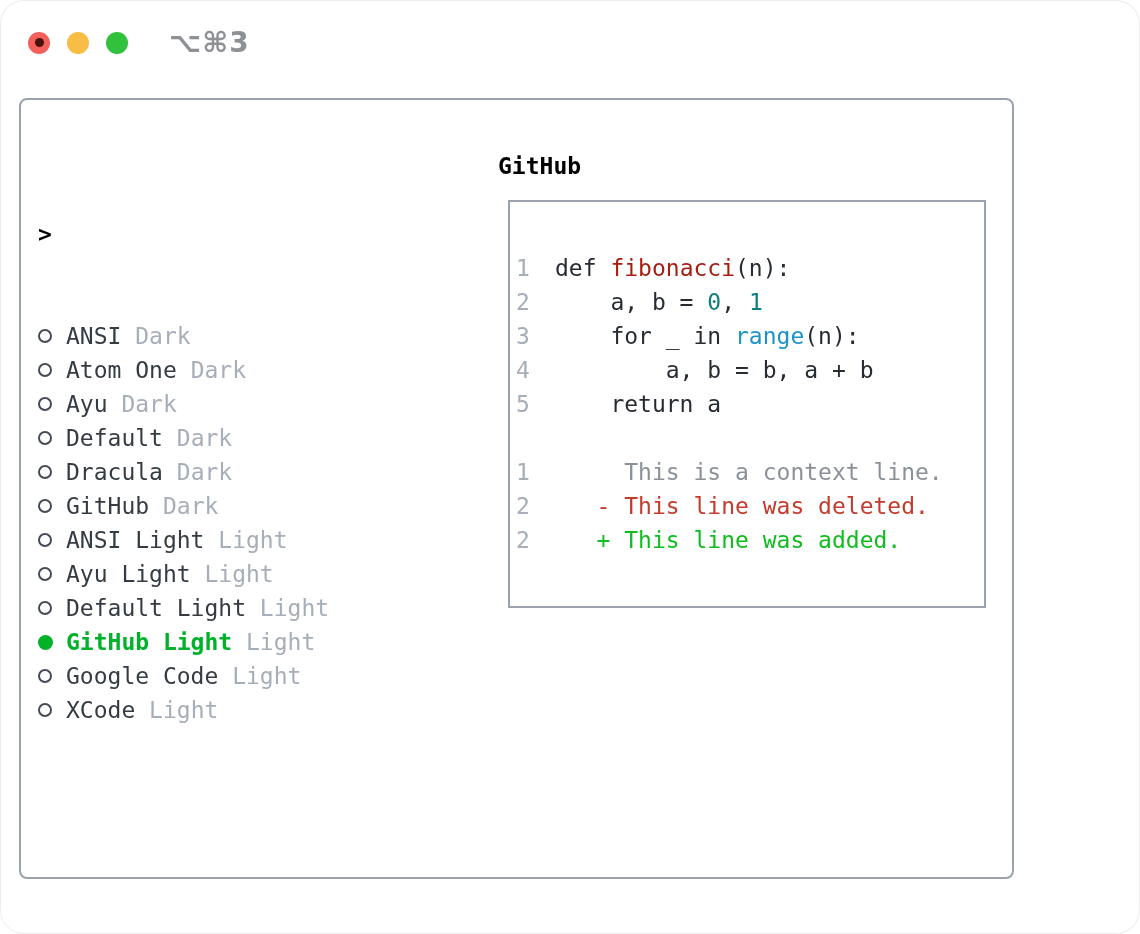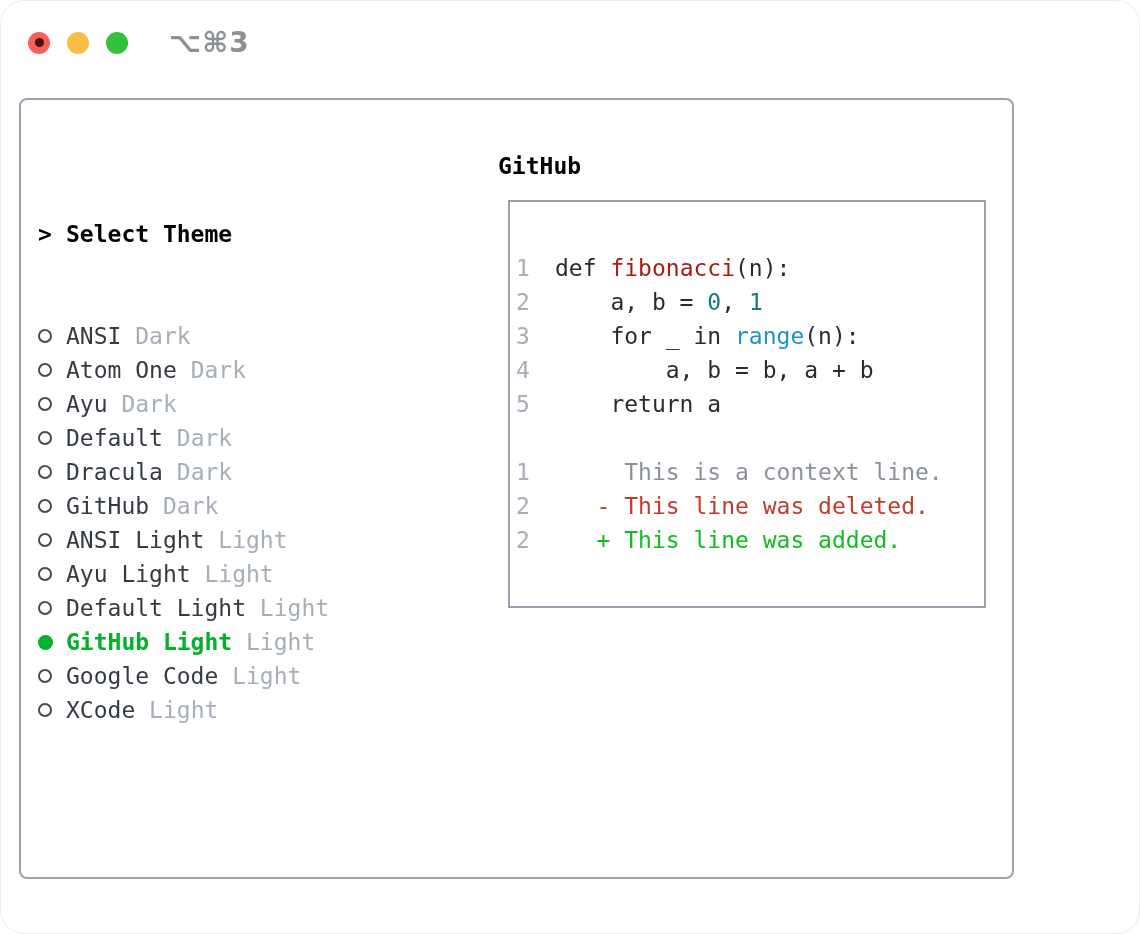--- a/index.html
+++ b/index.html
@@ -105,21 +105,20 @@
     <span class="tl yellow"></span>
     <span class="tl green"></span>
     <span class="win-title">⌥⌘3</span>
   </div>
 
   <div class="panel">
 
     <div class="left-col">
       <div class="row">
         <span class="marker prompt">&gt;</span>
-        <span class="header-label">Select Theme</span>
       </div>
       <div id="theme-list"><div class="row item"><span class="marker"><span class="bullet"></span></span><span class="label">ANSI</span><span class="variant"> Dark</span></div><div class="row item"><span class="marker"><span class="bullet"></span></span><span class="label">Atom One</span><span class="variant"> Dark</span></div><div class="row item"><span class="marker"><span class="bullet"></span></span><span class="label">Ayu</span><span class="variant"> Dark</span></div><div class="row item"><span class="marker"><span class="bullet"></span></span><span class="label">Default</span><span class="variant"> Dark</span></div><div class="row item"><span class="marker"><span class="bullet"></span></span><span class="label">Dracula</span><span class="variant"> Dark</span></div><div class="row item"><span class="marker"><span class="bullet"></span></span><span class="label">GitHub</span><span class="variant"> Dark</span></div><div class="row item"><span class="marker"><span class="bullet"></span></span><span class="label">ANSI Light</span><span class="variant"> Light</span></div><div class="row item"><span class="marker"><span class="bullet"></span></span><span class="label">Ayu Light</span><span class="variant"> Light</span></div><div class="row item"><span class="marker"><span class="bullet"></span></span><span class="label">Default Light</span><span class="variant"> Light</span></div><div class="row item selected"><span class="marker"><span class="bullet"></span></span><span class="label">GitHub Light</span><span class="variant"> Light</span></div><div class="row item"><span class="marker"><span class="bullet"></span></span><span class="label">Google Code</span><span class="variant"> Light</span></div><div class="row item"><span class="marker"><span class="bullet"></span></span><span class="label">XCode</span><span class="variant"> Light</span></div></div>
 
       <div class="apply-block">
         <div class="row">
           <span class="marker"></span>
           <span class="subheader-label">Apply To</span>
         </div>
         
       </div>

